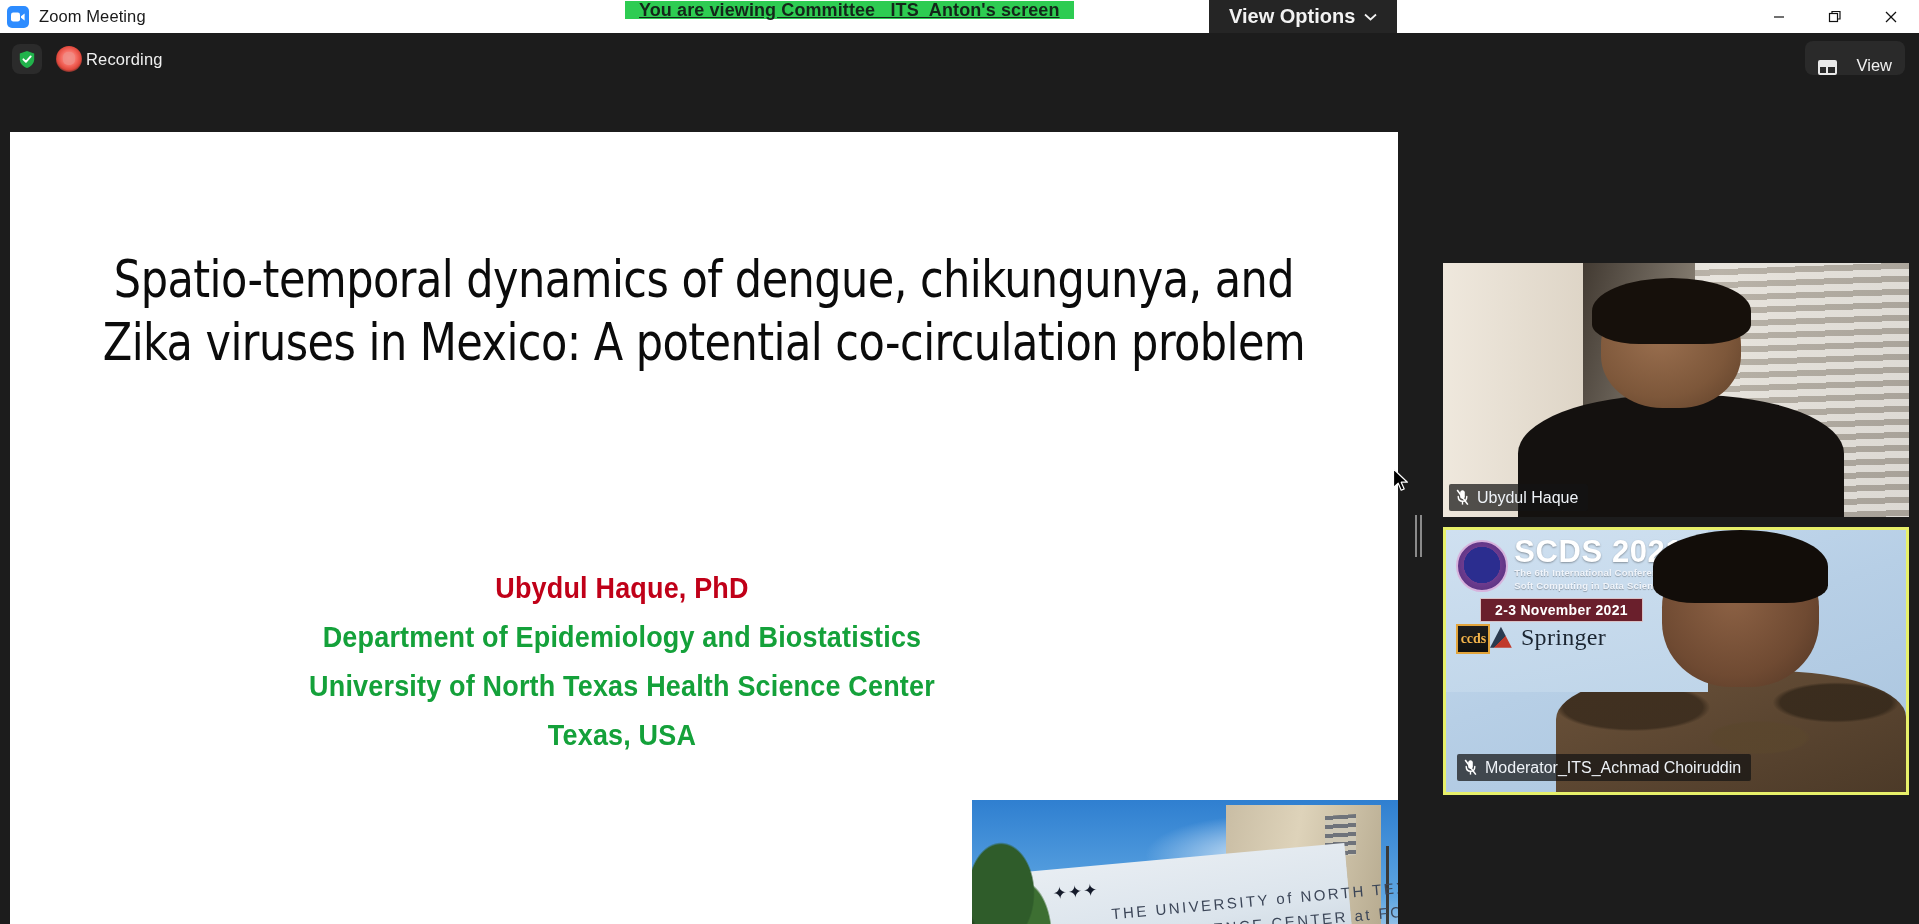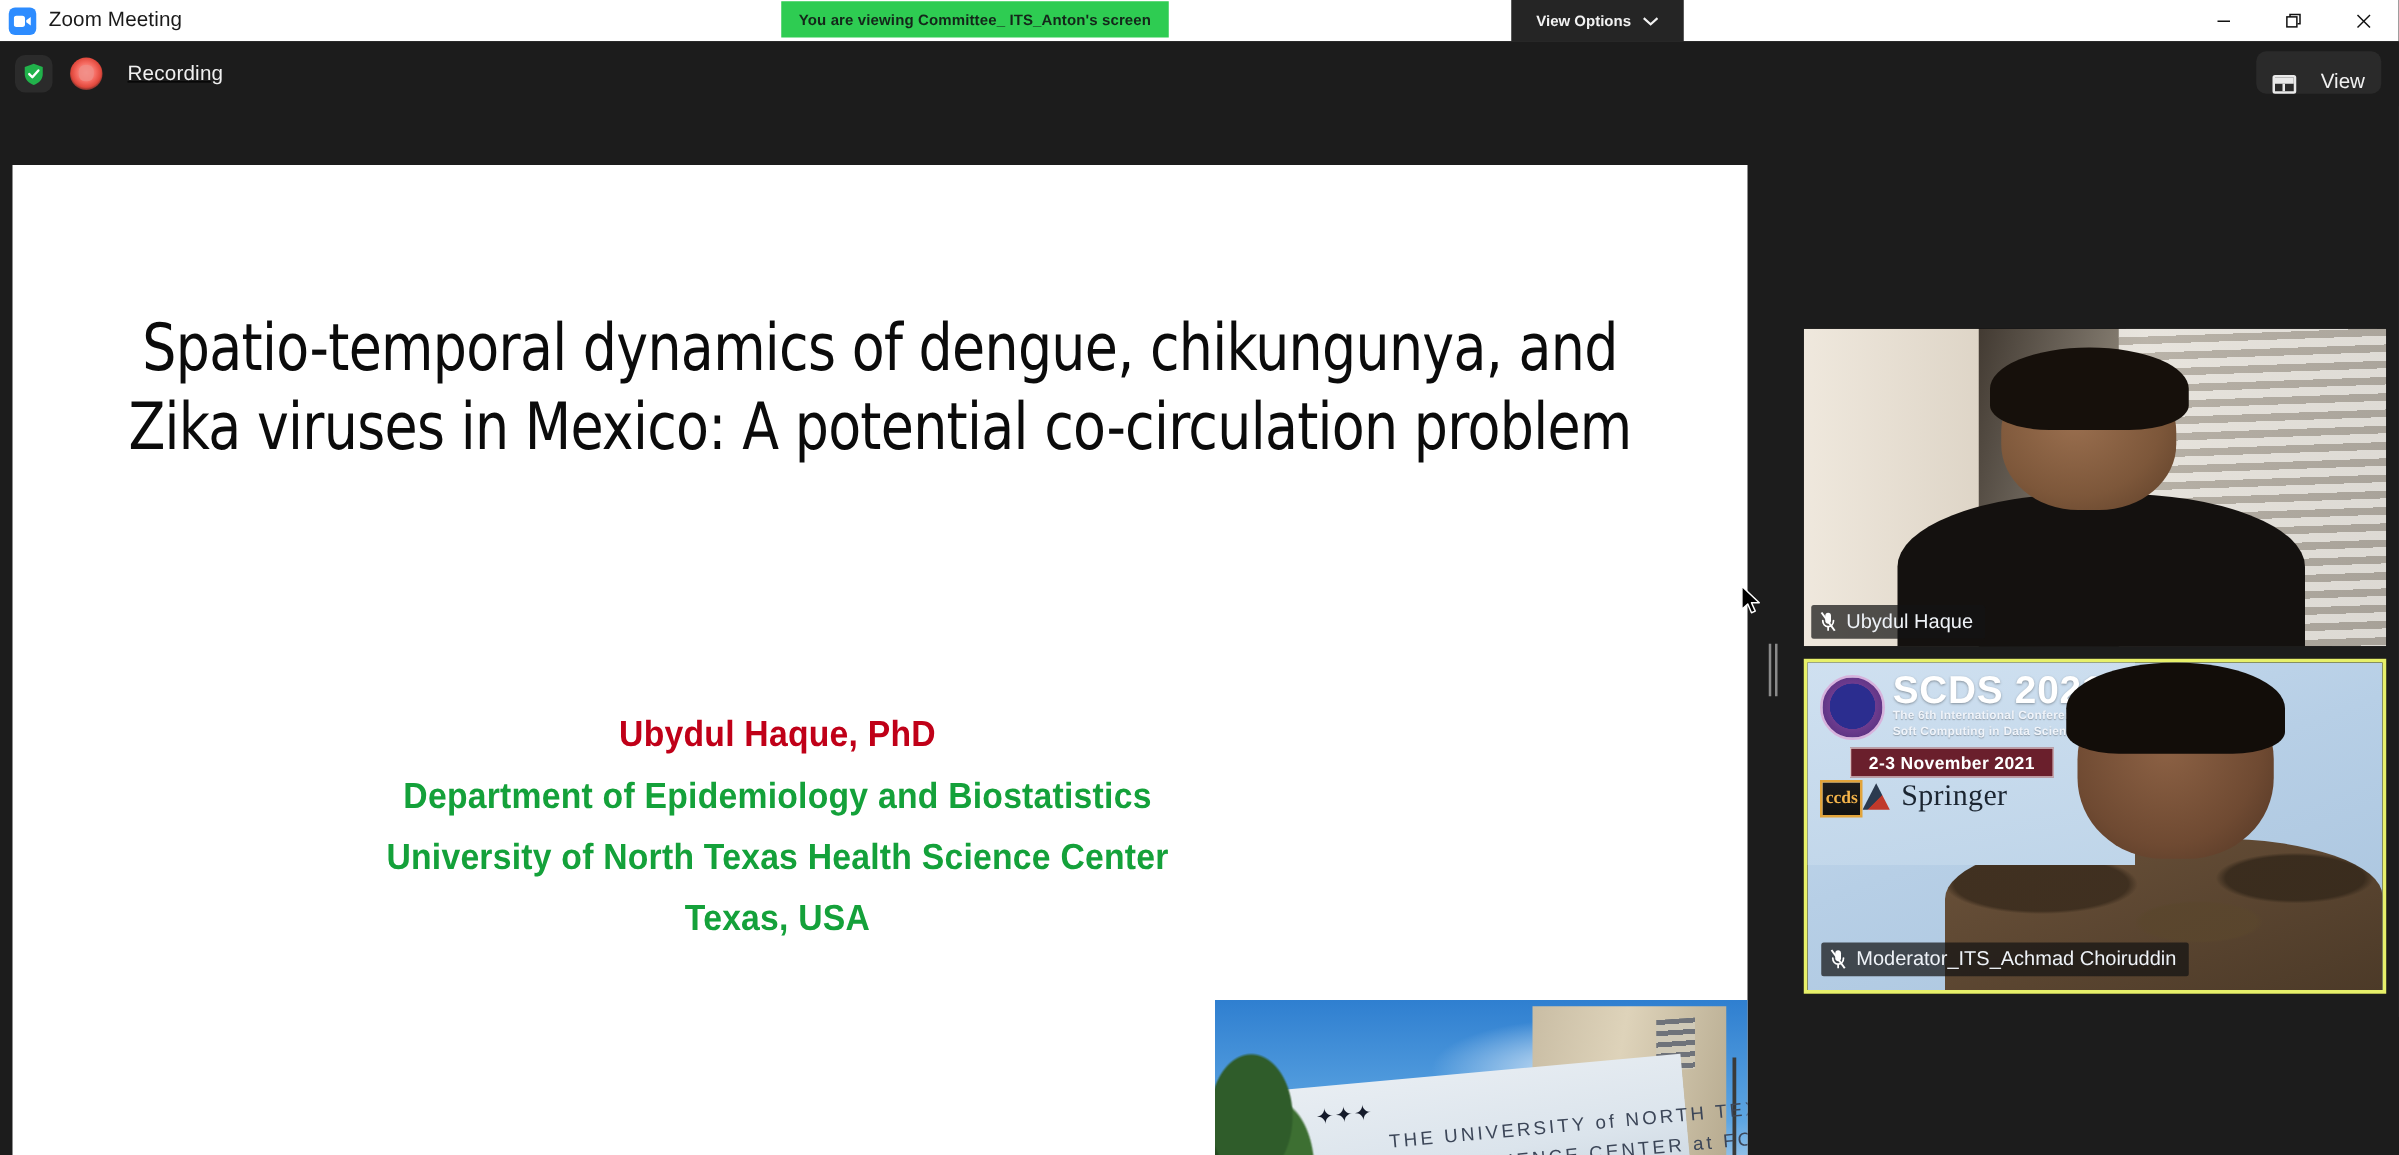--- a/index.html
+++ b/index.html
@@ -32,32 +32,32 @@
   .tb-title {
     margin-left: 10px;
     font-size: 16.5px; color: #1a1a1a;
     letter-spacing: .1px; white-space: nowrap;
   }
   .tb-spacer { flex: 1 1 auto; }
 
   
   .viewing-banner {
     position: absolute; left: 625px; top: 1px;
-    height: 29px; padding: 0 14px;
+    height: 18px; padding: 0 14px;
     background: #2ecc52;
     display: flex; align-items: center; justify-content: center;
-    font-size: 12px; font-weight: bold; color: #14261a;
-    white-space: nowrap; letter-spacing: .1px;
+    font-size: 18px; font-weight: bold; color: #14261a;
+    white-space: nowrap; letter-spacing: .1px; text-decoration: underline;
   }
   .view-options-btn {
     position: absolute; left: 1209px; top: 0px;
     height: 33px; padding: 0 20px;
     background: #252525;
     display: flex; align-items: center; gap: 9px;
-    color: #f2f2f2; font-size: 12px; font-weight: bold;
+    color: #f2f2f2; font-size: 20px; font-weight: bold;
     white-space: nowrap; cursor: pointer;
   }
   .chev { display: block; }
 
   
   .win-btns {
     position: absolute; right: 0; top: 0;
     height: 33px; display: flex; align-items: stretch;
   }
   .win-btn {
@@ -73,23 +73,22 @@
     display: flex; align-items: center;
   }
   .shield {
     margin-left: 12px;
     width: 30px; height: 30px;
     background: #2b2b2b; border-radius: 8px;
     display: flex; align-items: center; justify-content: center;
     cursor: pointer;
   }
   .rec-wrap {
-    margin-left: 14px; display: flex; align-items: center; gap: 20px;
+    margin-left: 14px; display: flex; align-items: center; gap: 4px;
     cursor: pointer;
-    text-decoration: underline;
   }
   .rec-dot {
     width: 26px; height: 26px; border-radius: 50%;
     background: radial-gradient(circle at 50% 46%,
        #ffb3ae 0%, #f4675d 42%, #e0483c 62%, rgba(224,72,60,0.35) 76%, rgba(224,72,60,0.0) 100%);
     position: relative;
   }
   .rec-dot::after {
     content: ""; position: absolute; left: 7px; top: 6px;
     width: 12px; height: 13px; border-radius: 5px;

